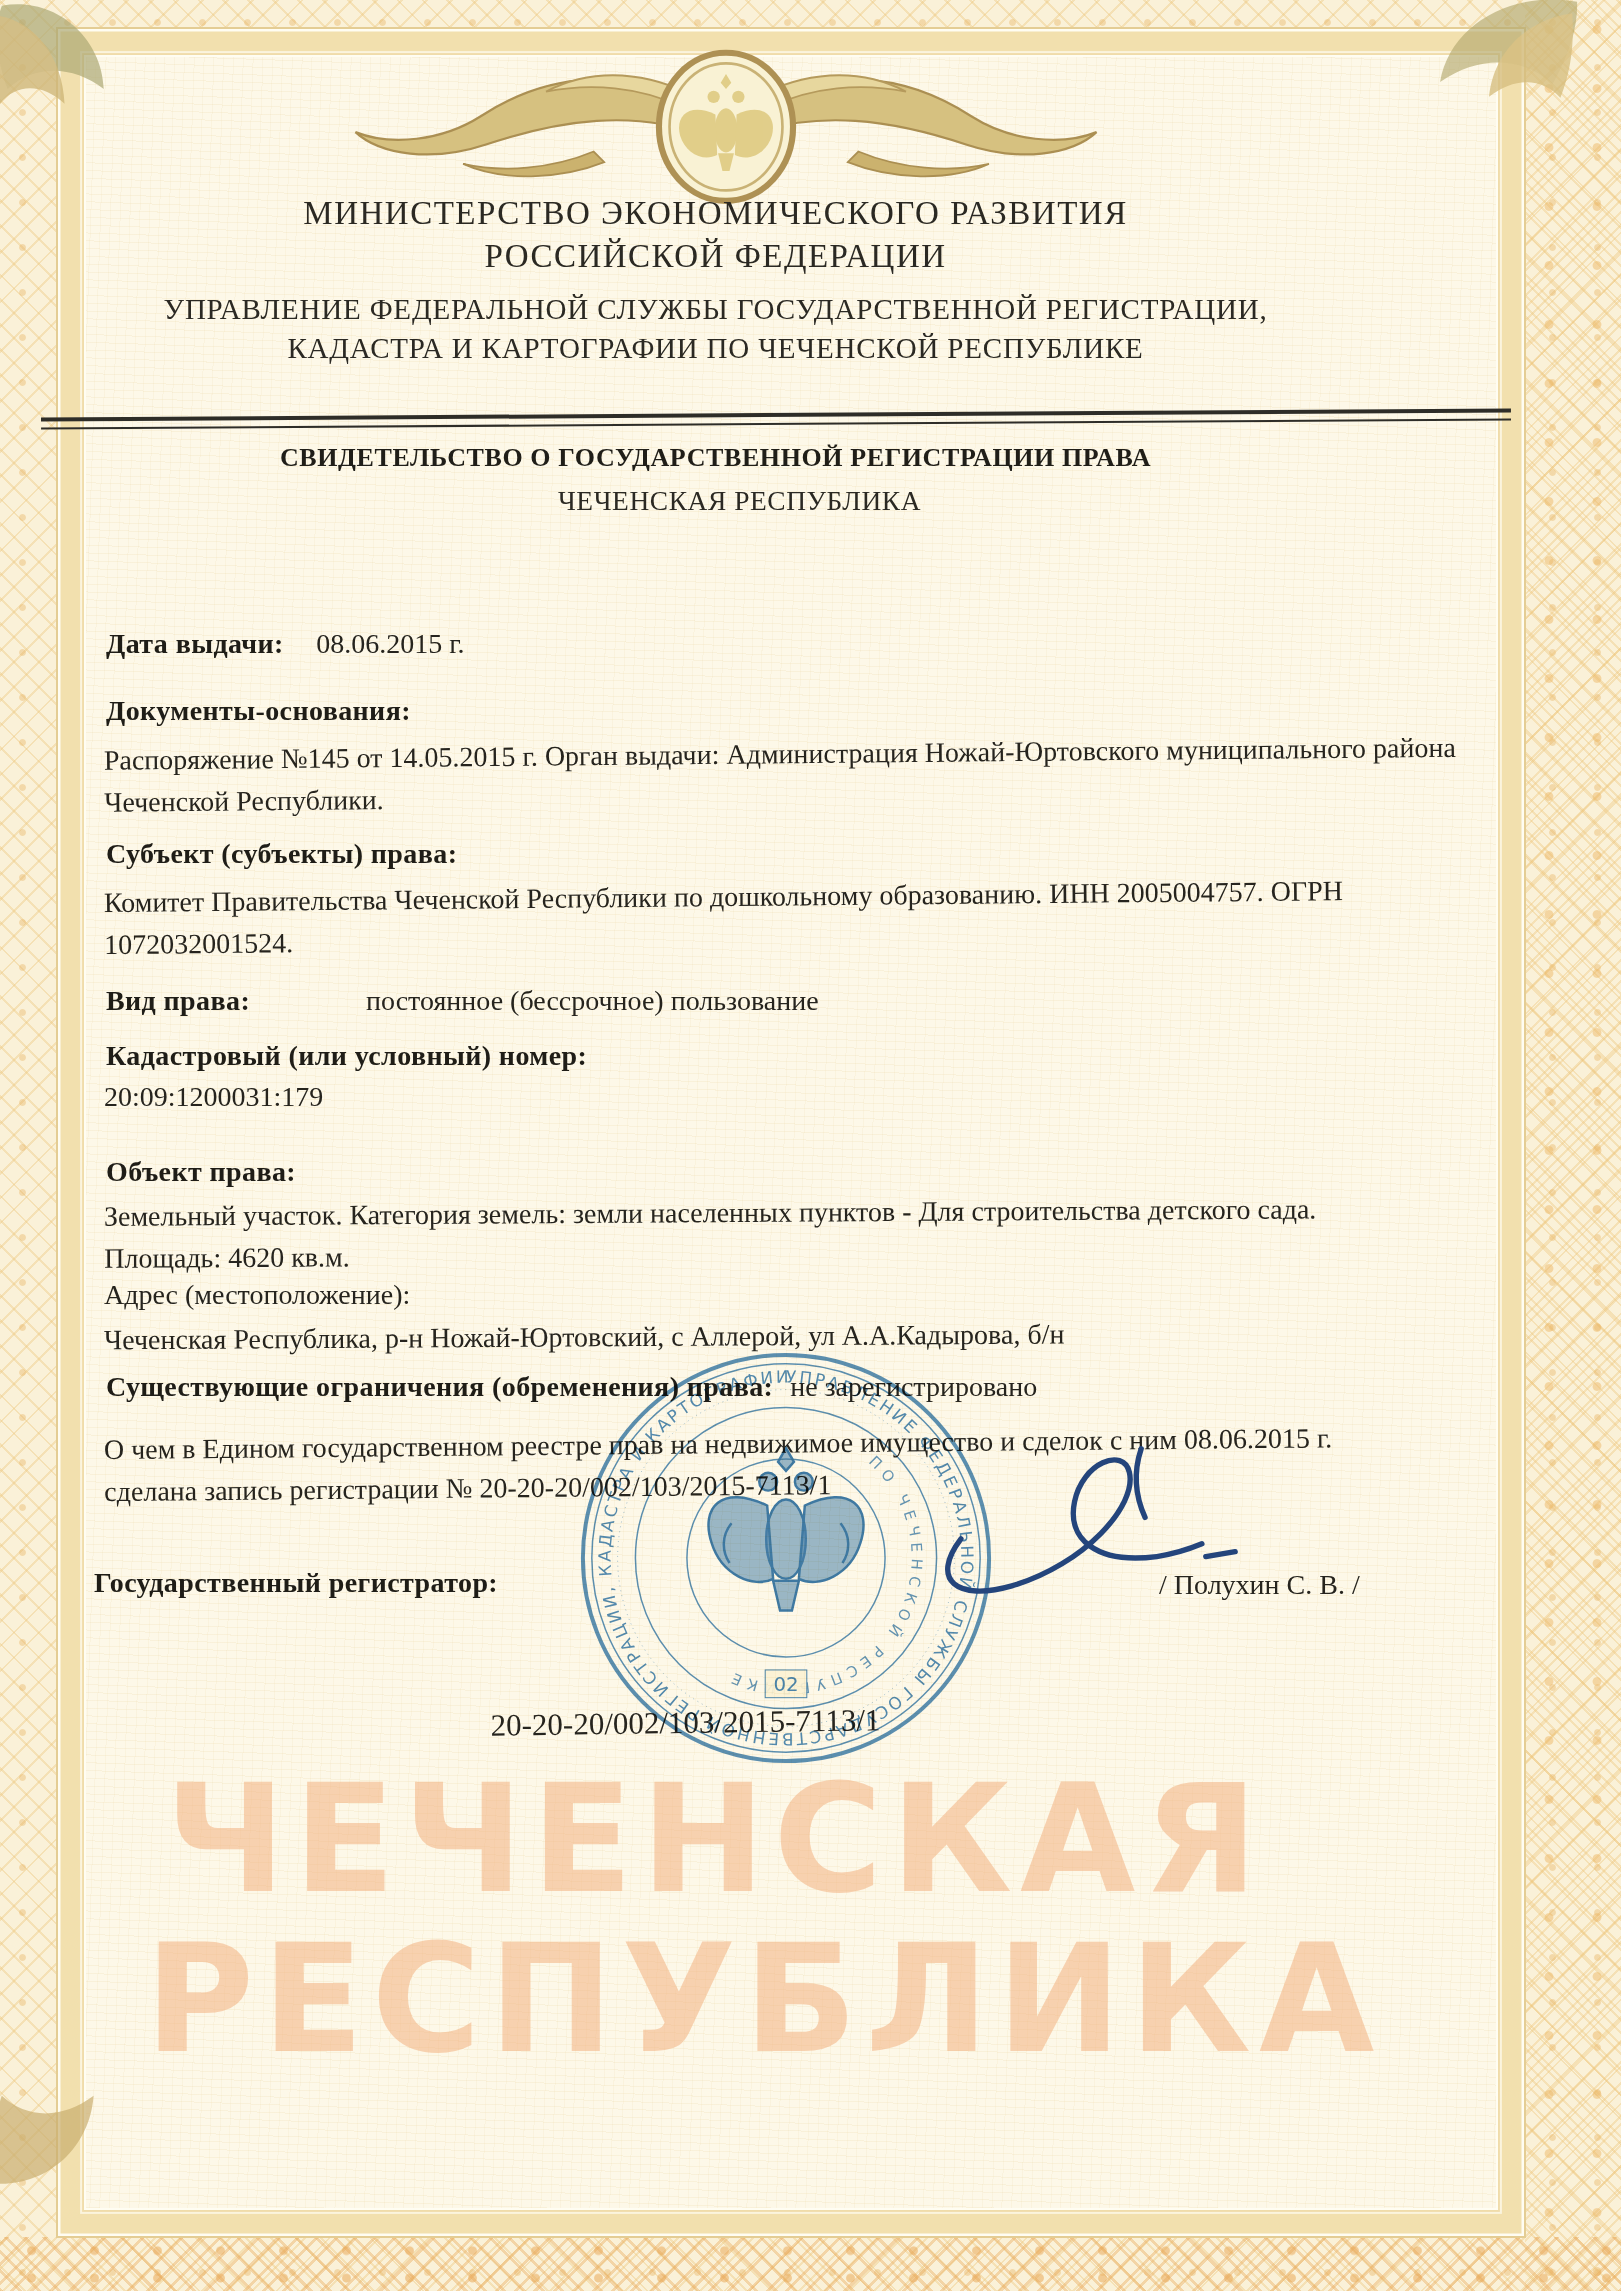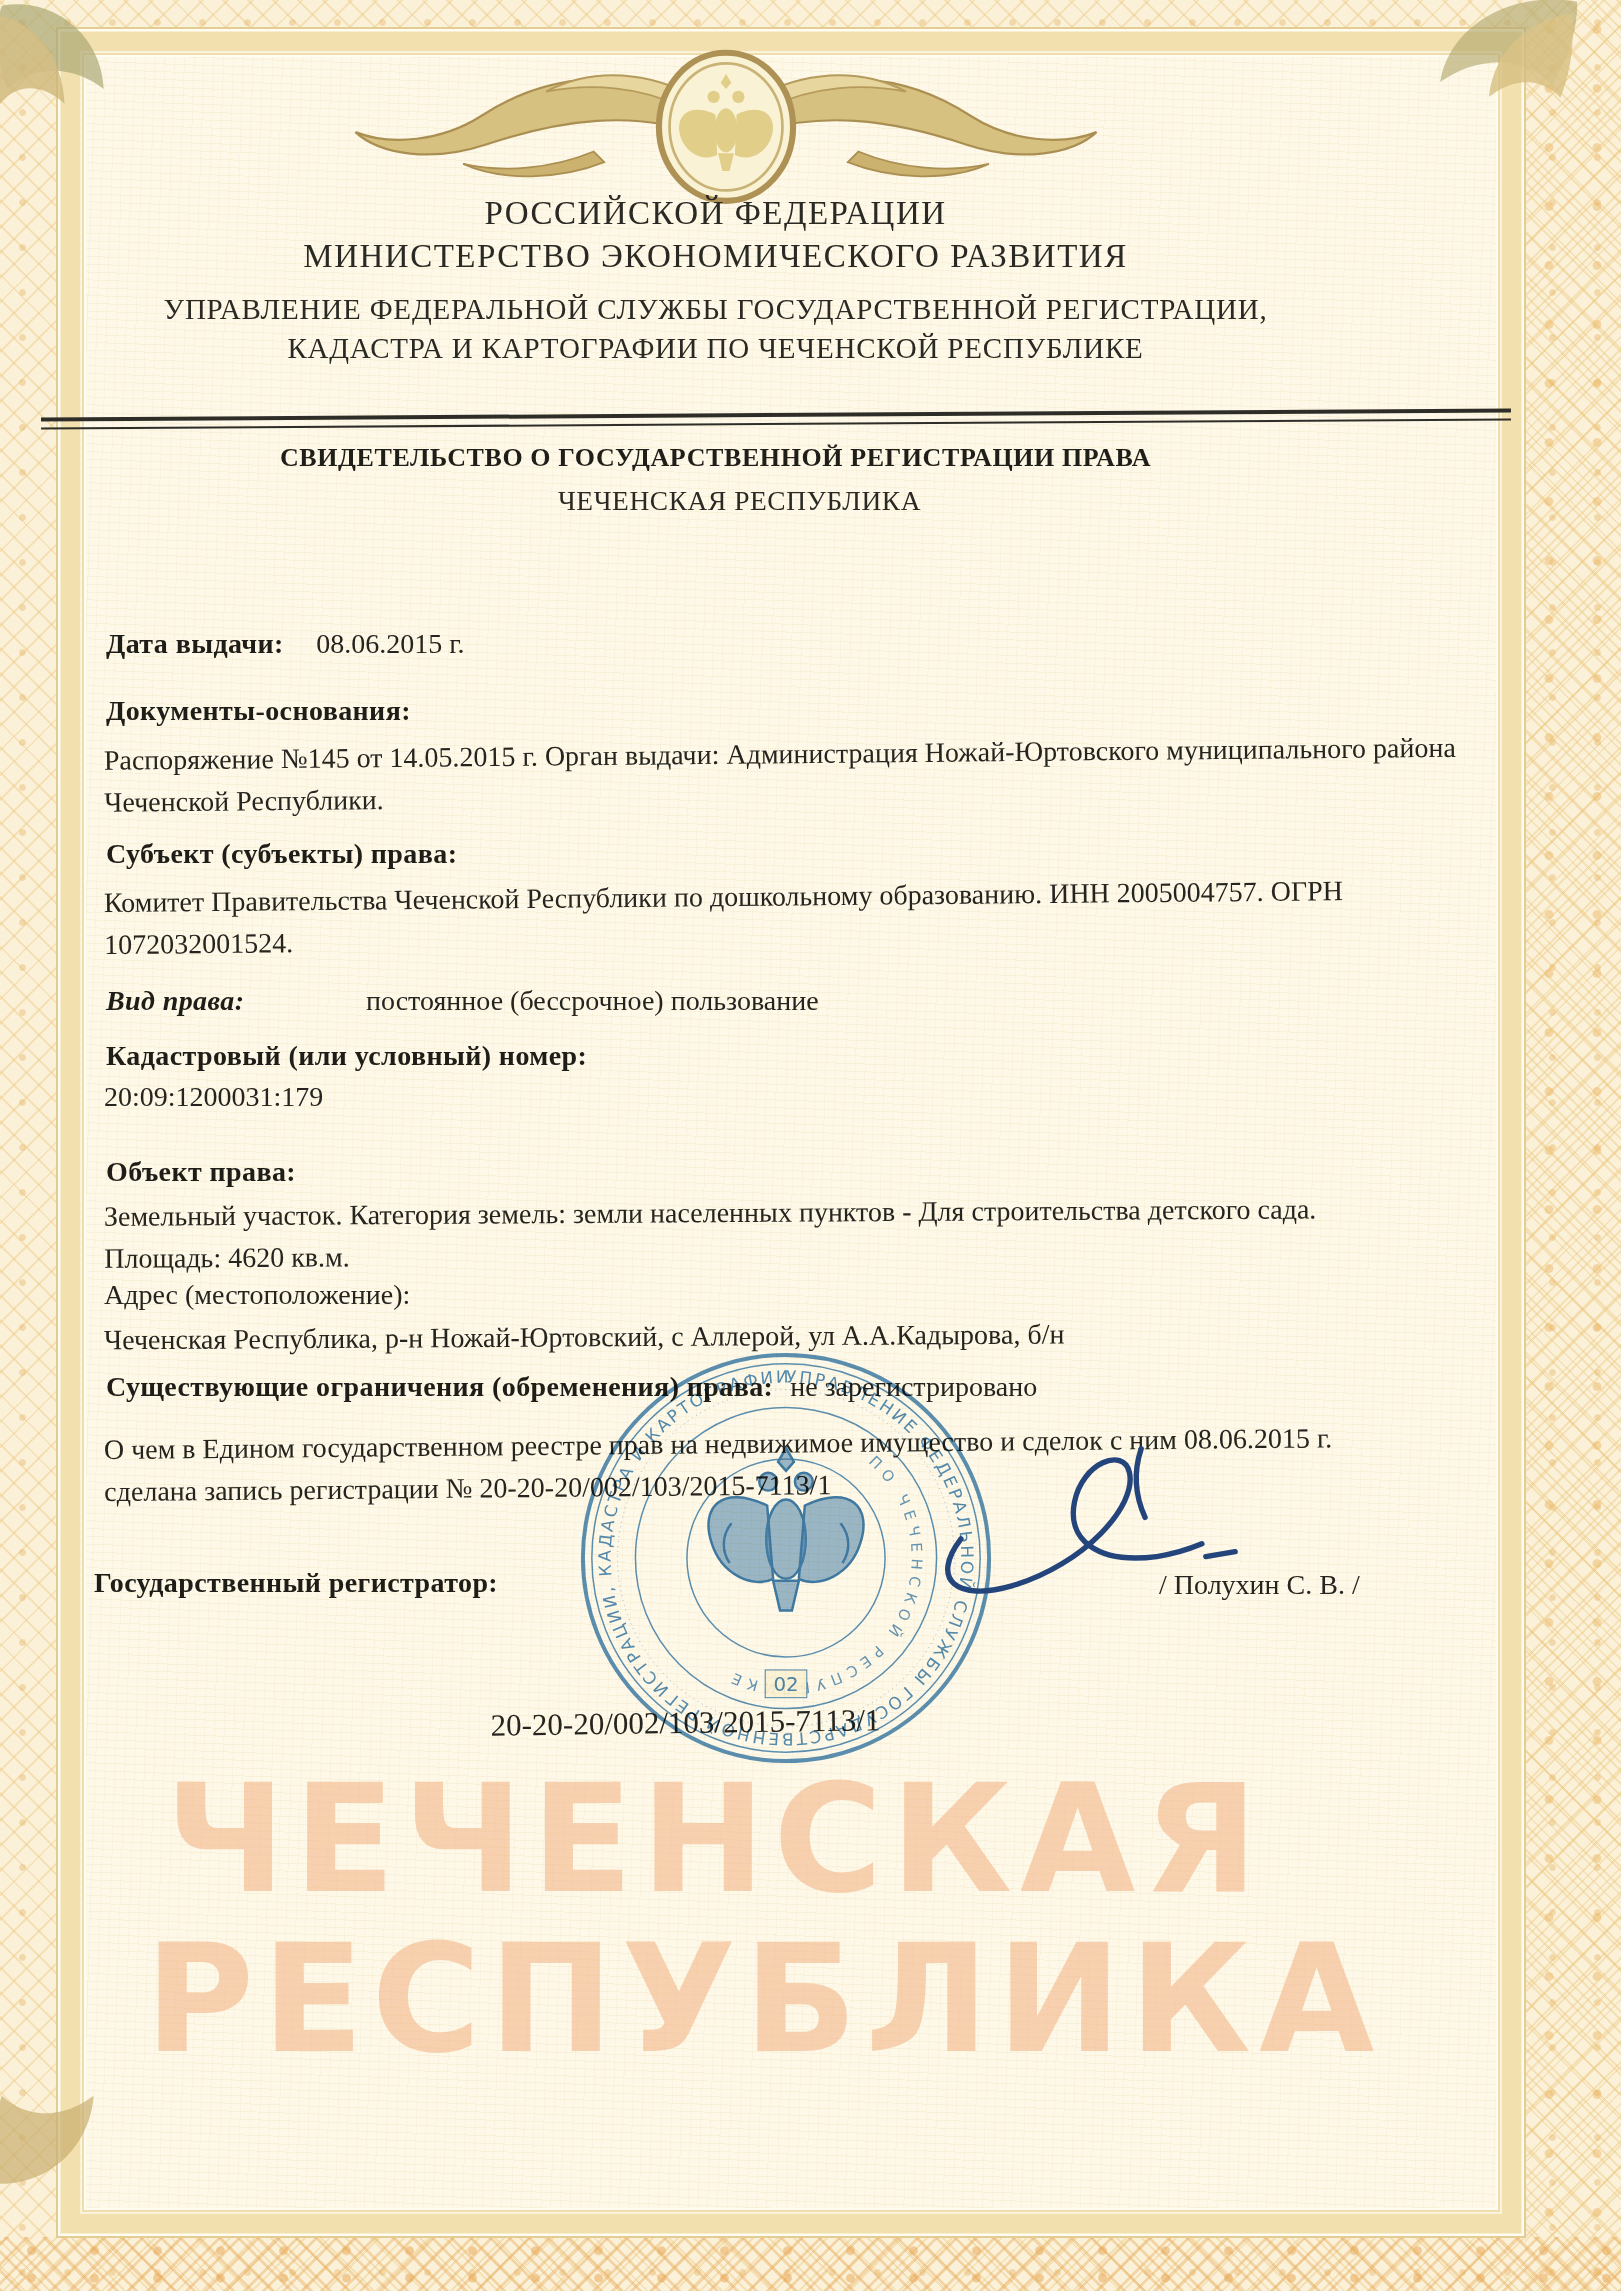--- a/index.html
+++ b/index.html
@@ -102,22 +102,22 @@
         <circle cx="464" cy="56" r="7"></circle>
       <path d="M444,40 L450,30 L456,40 L450,47 Z"></path>
       <ellipse cx="450" cy="94" rx="13" ry="25"></ellipse>
       <path d="M438,76 C408,62 392,78 398,100 C404,120 424,130 440,122 Z"></path>
       <path d="M462,76 C492,62 508,78 502,100 C496,120 476,130 460,122 Z"></path>
       <path d="M441,120 L459,120 L454,140 L446,140 Z"></path>
     </g>
   </svg>
 
   <div class="abs ctr hdr-min" style="left:88px; top:192px; width:1255px;">
+    <div>МИНИСТЕРСТВО ЭКОНОМИЧЕСКОГО РАЗВИТИЯ</div>
     <div>РОССИЙСКОЙ ФЕДЕРАЦИИ</div>
-    <div>МИНИСТЕРСТВО ЭКОНОМИЧЕСКОГО РАЗВИТИЯ</div>
   </div>
   <div class="abs ctr hdr-dep" style="left:59px; top:290px; width:1313px;">
     <div>УПРАВЛЕНИЕ ФЕДЕРАЛЬНОЙ СЛУЖБЫ ГОСУДАРСТВЕННОЙ РЕГИСТРАЦИИ,</div>
     <div>КАДАСТРА И КАРТОГРАФИИ ПО ЧЕЧЕНСКОЙ РЕСПУБЛИКЕ</div>
   </div>
 
   <div class="abs tilt-b" style="left:41px; top:413px; width:1470px;">
     <div class="sep-thick"></div>
     <div class="sep-thin"></div>
   </div>
@@ -130,21 +130,21 @@
     <span style="margin-left:25.5px;">08.06.2015 г.</span>
   </div>
 
   <div class="abs body-txt lbl" style="left:106px; top:690px;">Документы-основания:</div>
   <div class="abs body-txt tilt-a" style="left:104px; top:733px; width:1408px;">Распоряжение №145 от 14.05.2015 г. Орган выдачи: Администрация Ножай-Юртовского муниципального района Чеченской Республики.</div>
 
   <div class="abs body-txt lbl" style="left:106px; top:833px;">Субъект (субъекты) права:</div>
   <div class="abs body-txt tilt-a" style="left:104px; top:876px; width:1264px;">Комитет Правительства Чеченской Республики по дошкольному образованию. ИНН 2005004757. ОГРН 1072032001524.</div>
 
   <div class="abs body-txt" style="left:106px; top:980px; width:1408px;">
-    <span class="lbl" style="display:inline-block; min-width:253px;font-style:italic;">Вид права:</span>
+    <span class="lbl" style="display:inline-block; min-width:253px;">Вид права:</span>
     <span>постоянное (бессрочное) пользование</span>
   </div>
 
   <div class="abs body-txt lbl" style="left:106px; top:1035px;">Кадастровый (или условный) номер:</div>
   <div class="abs body-txt" style="left:104px; top:1076px;">20:09:1200031:179</div>
 
   <div class="abs body-txt lbl" style="left:106px; top:1151px;">Объект права:</div>
   <div class="abs body-txt tilt-b" style="left:104px; top:1192px; width:1255px;">Земельный участок. Категория земель: земли населенных пунктов - Для строительства детского сада. Площадь: 4620 кв.м.</div>
   <div class="abs body-txt" style="left:104px; top:1274px;">Адрес (местоположение):</div>
   <div class="abs body-txt tilt-b" style="left:104px; top:1315px; width:1408px;">Чеченская Республика, р-н Ножай-Юртовский, с Аллерой, ул А.А.Кадырова, б/н</div>

